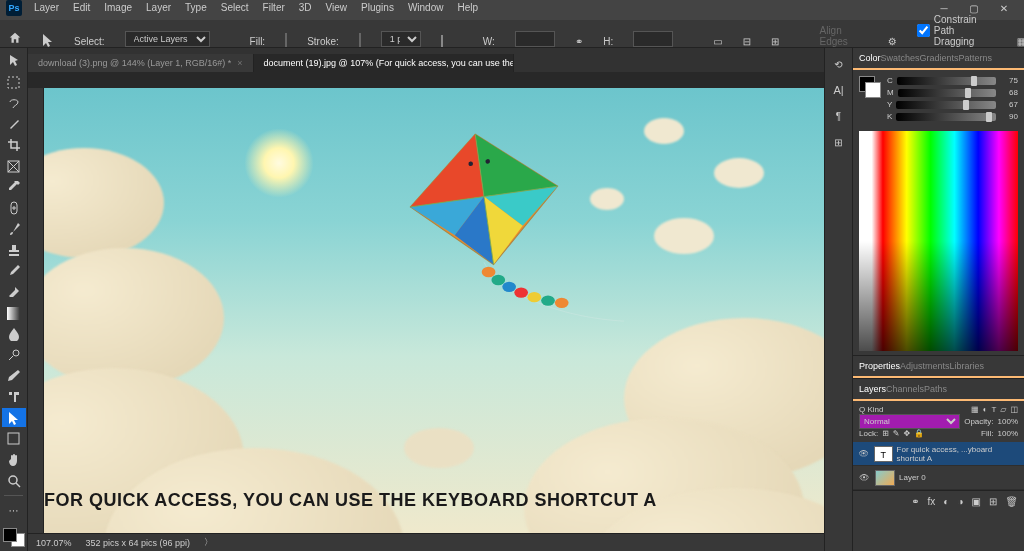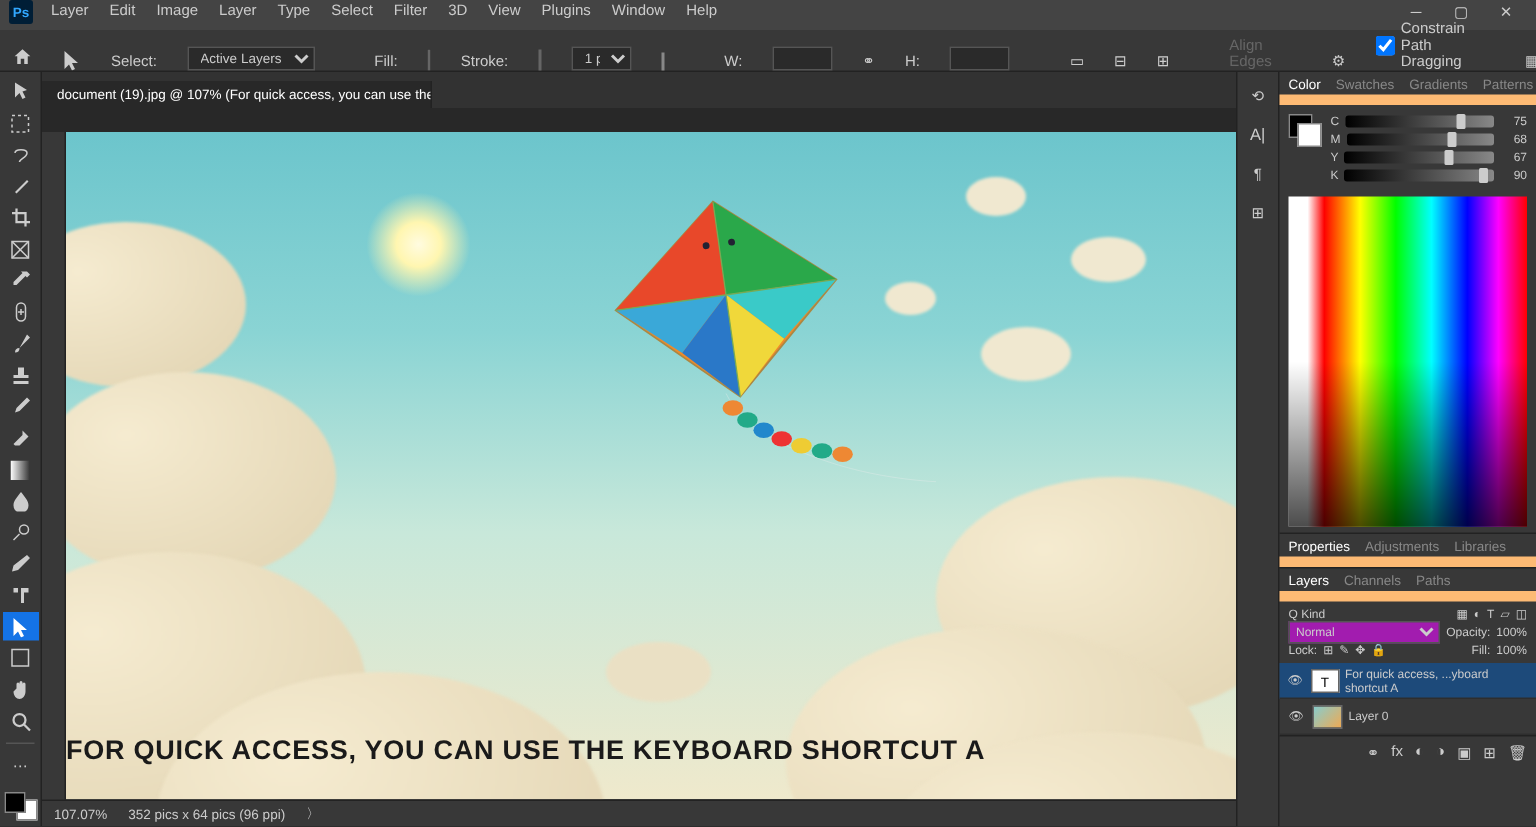--- a/index.html
+++ b/index.html
@@ -33,21 +33,21 @@
 .canvas-inner{position:absolute;inset:16px 0 18px 16px;background:#282828;display:flex;align-items:flex-start;justify-content:flex-start;overflow:hidden}
 .canvas{width:100%;height:100%;background:linear-gradient(180deg,#6cc5cc 0%,#8ad4d4 30%,#c8e8da 60%,#efe9cc 100%);position:relative;overflow:hidden}
 .sun{position:absolute;top:40px;left:200px;width:70px;height:70px;background:radial-gradient(circle,#fffbe0 0%,#fff6b0 30%,rgba(255,246,176,0) 70%);border-radius:50%}
 .cloud{position:absolute;background:radial-gradient(ellipse at 30% 30%,#f5ebd0,#e0d2b0);border-radius:50%;filter:blur(1px)}
 .kite{position:absolute;top:40px;left:300px;width:280px;height:240px}
 .caption{position:absolute;bottom:22px;left:0;right:0;color:#1a1a1a;font-weight:700;font-size:18px;font-family:Liberation Sans, sans-serif;letter-spacing:.5px}
 .status{height:18px;background:#383838;border-top:1px solid #222;display:flex;align-items:center;padding:0 8px;font-size:9px;gap:14px;position:absolute;bottom:0;left:0;right:0}
 .rpanel{width:172px;background:#383838;display:flex;flex-direction:column;border-left:1px solid #222}
 .iconstrip{width:28px;background:#383838;display:flex;flex-direction:column;gap:6px;padding:6px 0;border-left:1px solid #222}
 .iconstrip .ic{width:20px;height:20px;margin:0 auto;display:flex;align-items:center;justify-content:center;cursor:pointer}
-.panel-tabs{height:22px;display:flex;align-items:center;padding:0 6px;gap:10px;border-bottom:7px solid #fdba74}
+.panel-tabs{height:22px;display:flex;align-items:center;padding:0 6px;border-bottom:2px solid #fdba74}
 .panel-tabs span{font-size:9px;color:#888;cursor:pointer}
 .panel-tabs span.active{color:#fff}
 .color-panel{padding:6px;display:flex;gap:6px}
 .color-sliders{flex:1;display:flex;flex-direction:column;gap:3px}
 .slider-row{display:flex;align-items:center;gap:4px;font-size:8px}
 .slider-row .track{flex:1;height:8px;background:linear-gradient(90deg,#000,#888);position:relative;border-radius:2px}
 .slider-row .thumb{position:absolute;top:-1px;width:6px;height:10px;background:#ccc;border-radius:1px}
 .slider-row .val{width:18px;text-align:right}
 .spectrum{height:220px;margin:4px 6px;background:linear-gradient(90deg,#fff 0%,#fff 8%,red 15%,#ff0 30%,#0f0 45%,#0ff 60%,#00f 75%,#f0f 88%,red 100%);position:relative}
 .spectrum::after{content:"";position:absolute;inset:0;background:linear-gradient(180deg,rgba(255,255,255,0) 0%,rgba(255,255,255,0) 50%,rgba(0,0,0,.7) 100%)}
@@ -247,20 +247,21 @@
     <div style="height:1px;background:#555;margin:3px 4px"></div>
     <div class="tool">⋯</div>
     <div class="colors">
         <div class="fg"></div>
         <div class="bg"></div>
       </div>
   </div>
 
   <div class="docarea">
     <div class="tabs">
+      <div class="tab"><span>download (3).png @ 144% (Layer 1, RGB/16#) *</span><span class="x">×</span></div>
       <div class="tab active"><span>document (19).jpg @ 107% (For quick access, you can use the keyboard shortcut A, RGB/8#) *</span></div>
     </div>
     <div class="canvas-wrap">
       <div class="ruler-h"></div>
       <div class="ruler-v"></div>
       <div class="canvas-inner">
         <div class="canvas">
           <div class="sun"></div>
 
           <div class="cloud" style="left:-40px;top:60px;width:160px;height:110px"></div>

